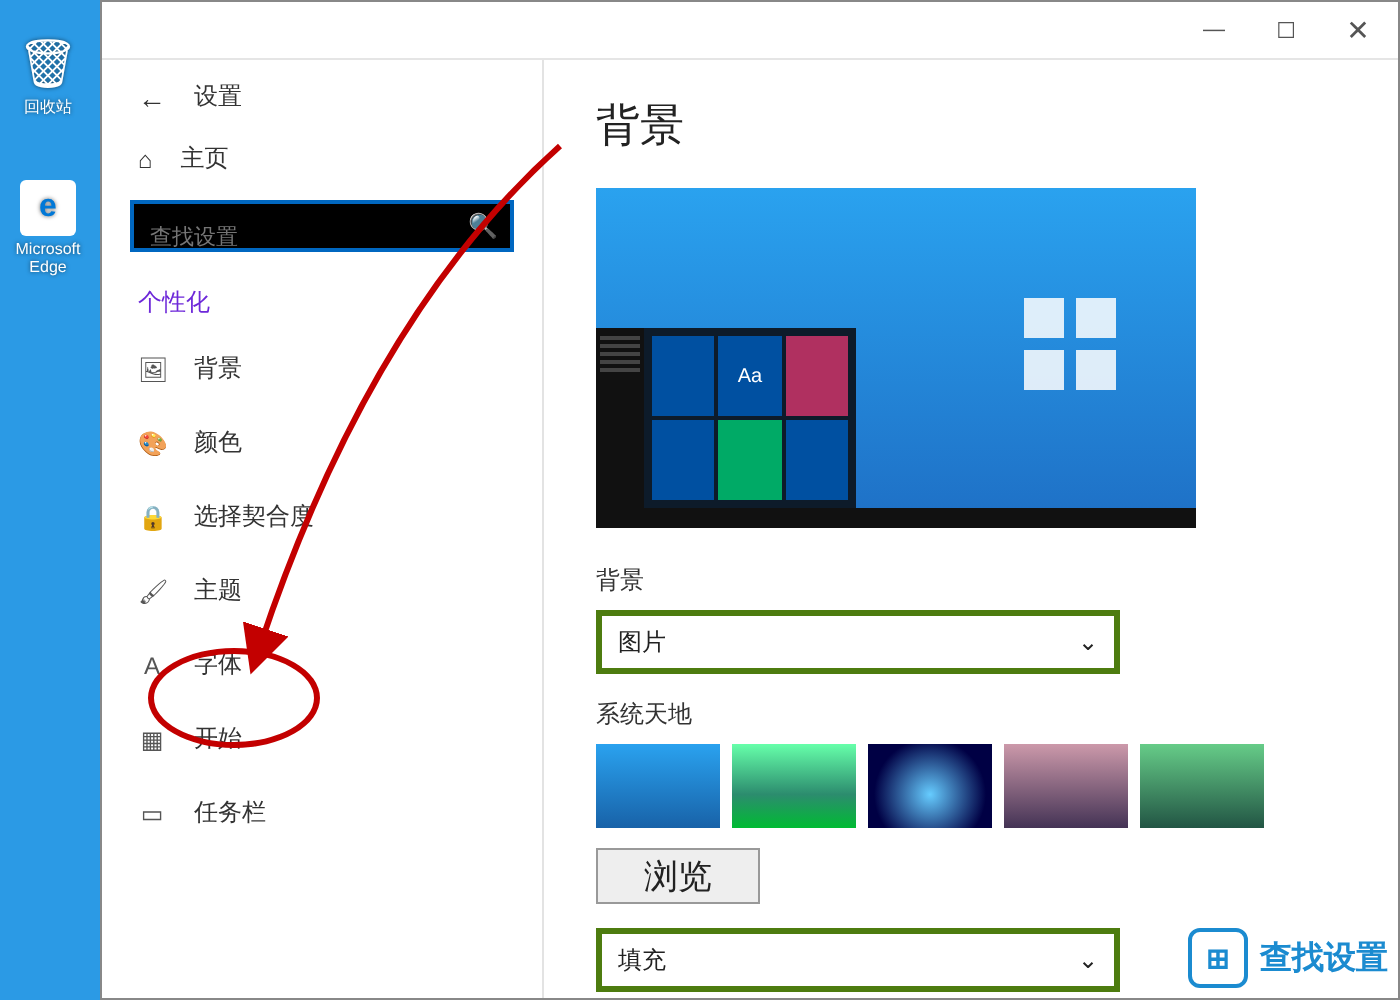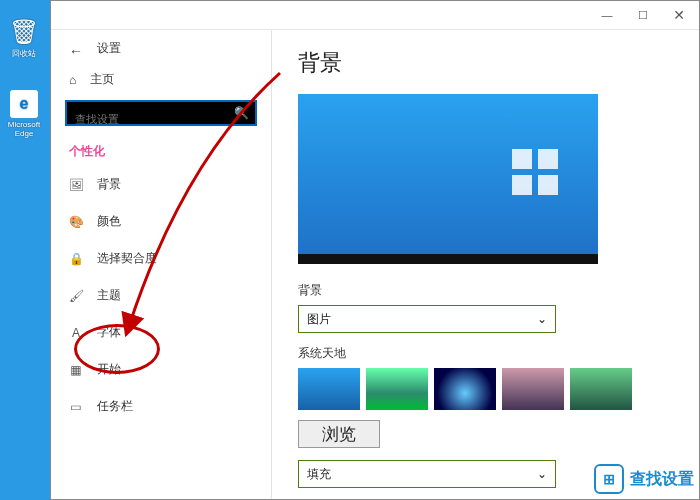--- a/index.html
+++ b/index.html
@@ -18,41 +18,41 @@
 
 .body{flex:1;display:flex;overflow:hidden}
 .sidebar{width:220px;border-right:1px solid #e3e3e3;display:flex;flex-direction:column;padding:6px 0 0 0;position:relative}
 .backrow{display:flex;align-items:center;gap:14px;padding:4px 18px;color:#333;font-size:12px}
 .backrow .arr{font-size:14px}
 .homerow{display:flex;align-items:center;gap:14px;padding:10px 18px 8px;color:#333;font-size:12px}
 .search-wrap{padding:4px 14px 6px}
 .search{width:100%;height:26px;border:2px solid #0067c0;box-sizing:border-box;padding:12px 24px 0 8px;font-size:11px;color:#777;background:#000000}
 .search-wrap{position:relative}
 .search-wrap .mag{position:absolute;right:22px;top:10px;font-size:12px;color:#777}
-.section-hdr{padding:10px 18px 6px;font-size:12px;font-weight:700;color:#ec4899}
+.section-hdr{padding:10px 18px 6px;font-size:12px;font-weight:400;color:#6d28d9}
 .navitem{display:flex;align-items:center;gap:14px;padding:10px 18px;color:#333;font-size:12px;cursor:pointer}
 .navitem .ico{width:14px;text-align:center;color:#555;font-size:12px}
 
 .main{flex:1;padding:18px 26px 0 26px;overflow:hidden;color:#222}
 .main h1{margin:0 0 16px 0;font-size:22px;font-weight:400}
 .preview{width:300px;height:170px;background:linear-gradient(#2aa2ef,#1e6fc5);position:relative;margin-bottom:18px}
 .preview .start{position:absolute;left:0;bottom:10px;width:130px;height:90px;background:#0d1b2a;display:flex}
 .preview .tiles{flex:1;display:grid;grid-template-columns:repeat(3,1fr);grid-auto-rows:1fr;gap:2px;padding:4px}
 .preview .tile{background:#0050a1;display:flex;align-items:center;justify-content:center;color:#fff;font-size:10px}
 .preview .tile.c{background:#b03060}
 .preview .tile.g{background:#0a6}
 .preview .list{width:20px;background:#111;display:flex;flex-direction:column;gap:2px;padding:4px 2px}
 .preview .list div{height:2px;background:#444}
 .preview .tbar{position:absolute;bottom:0;left:0;right:0;height:10px;background:#111}
 .preview .winlogo{position:absolute;right:40px;top:55px;width:46px;height:46px;opacity:.85}
 .winlogo::before,.winlogo::after{content:"";position:absolute;background:#fff}
 .winlogo::before{top:0;left:0;width:20px;height:20px;box-shadow:26px 0 #fff,0 26px #fff,26px 26px #fff}
 
 .lbl{font-size:12px;color:#333;margin:6px 0}
-.sel{width:240px;height:26px;border:1px solid #4d7c0f;font-size:12px;padding:0 8px;display:flex;align-items:center;justify-content:space-between;background:#fff;margin-bottom:12px}
+.sel{width:240px;height:26px;border:3px solid #4d7c0f;font-size:12px;padding:0 8px;display:flex;align-items:center;justify-content:space-between;background:#fff;margin-bottom:12px}
 .thumbs{display:flex;gap:6px;margin:6px 0 10px}
 .thumb{width:62px;height:42px}
 .thumb.a{background:linear-gradient(#2aa2ef,#1862a8)}
 .thumb.b{background:linear-gradient(#6fa,#2c8c6e 60%,#0b3 100%)}
 .thumb.c{background:radial-gradient(circle at 50% 60%,#6cf,#004 70%)}
 .thumb.d{background:linear-gradient(#c9a,#435)}
 .thumb.e{background:linear-gradient(#6c8,#254)}
 .browse{width:80px;height:26px;border:1px solid #999;background:#eee;font-size:17px;display:flex;align-items:center;justify-content:center;margin-bottom:12px}
 
 .annot{position:absolute;pointer-events:none}
@@ -131,20 +131,37 @@
         <div class="navitem">
           <span class="ico">▭</span>
           <span>任务栏</span>
         </div>
       </div>
 
       <div class="main">
         <h1>背景</h1>
         <div class="preview">
           <div class="winlogo"></div>
+          <div class="start">
+            <div class="list">
+                <div></div>
+                <div></div>
+                <div></div>
+                <div></div>
+                <div></div>
+              </div>
+            <div class="tiles">
+              <div class="tile"></div>
+              <div class="tile">Aa</div>
+              <div class="tile c"></div>
+              <div class="tile"></div>
+              <div class="tile g"></div>
+              <div class="tile"></div>
+            </div>
+          </div>
           <div class="tbar"></div>
         </div>
 
         <div class="lbl">背景</div>
         <div class="sel">
           <span>图片</span>
           <span>⌄</span>
         </div>
 
         <div class="lbl">系统天地</div>

